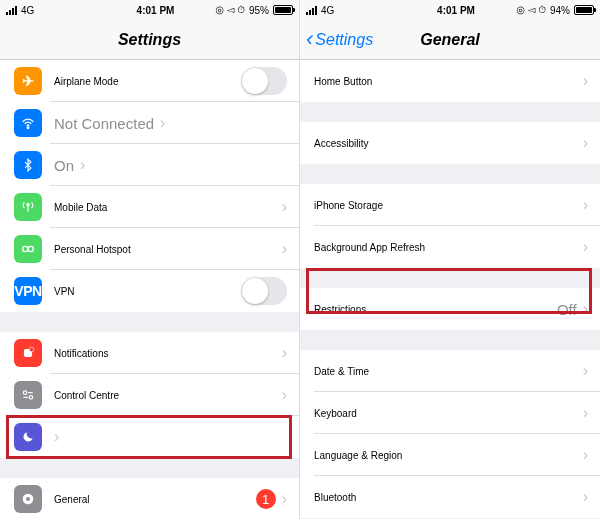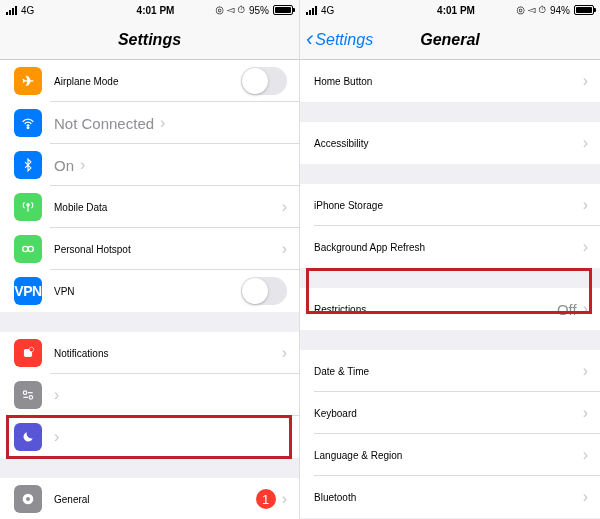--- a/index.html
+++ b/index.html
@@ -209,20 +209,21 @@
     </div>
     <div class="row">
       <span class="icon ico-cc">
         <svg width="14" height="14" viewBox="0 0 24 24" fill="none" stroke="white" stroke-width="2">
             <circle cx="7" cy="8" r="3"></circle>
             <path d="M12 8h8"></path>
             <circle cx="17" cy="16" r="3"></circle>
             <path d="M4 16h8"></path>
           </svg>
       </span>
+      <span class="label">Control Centre</span>
       <span class="chev">›</span>
     </div>
     <div class="row no-border">
       <span class="icon ico-dnd">
         <svg width="14" height="14" viewBox="0 0 24 24" fill="white">
             <path d="M20 14A8 8 0 0 1 10 4a8 8 0 1 0 10 10z"></path>
           </svg>
       </span>
       <span class="chev">›</span>
     </div>

